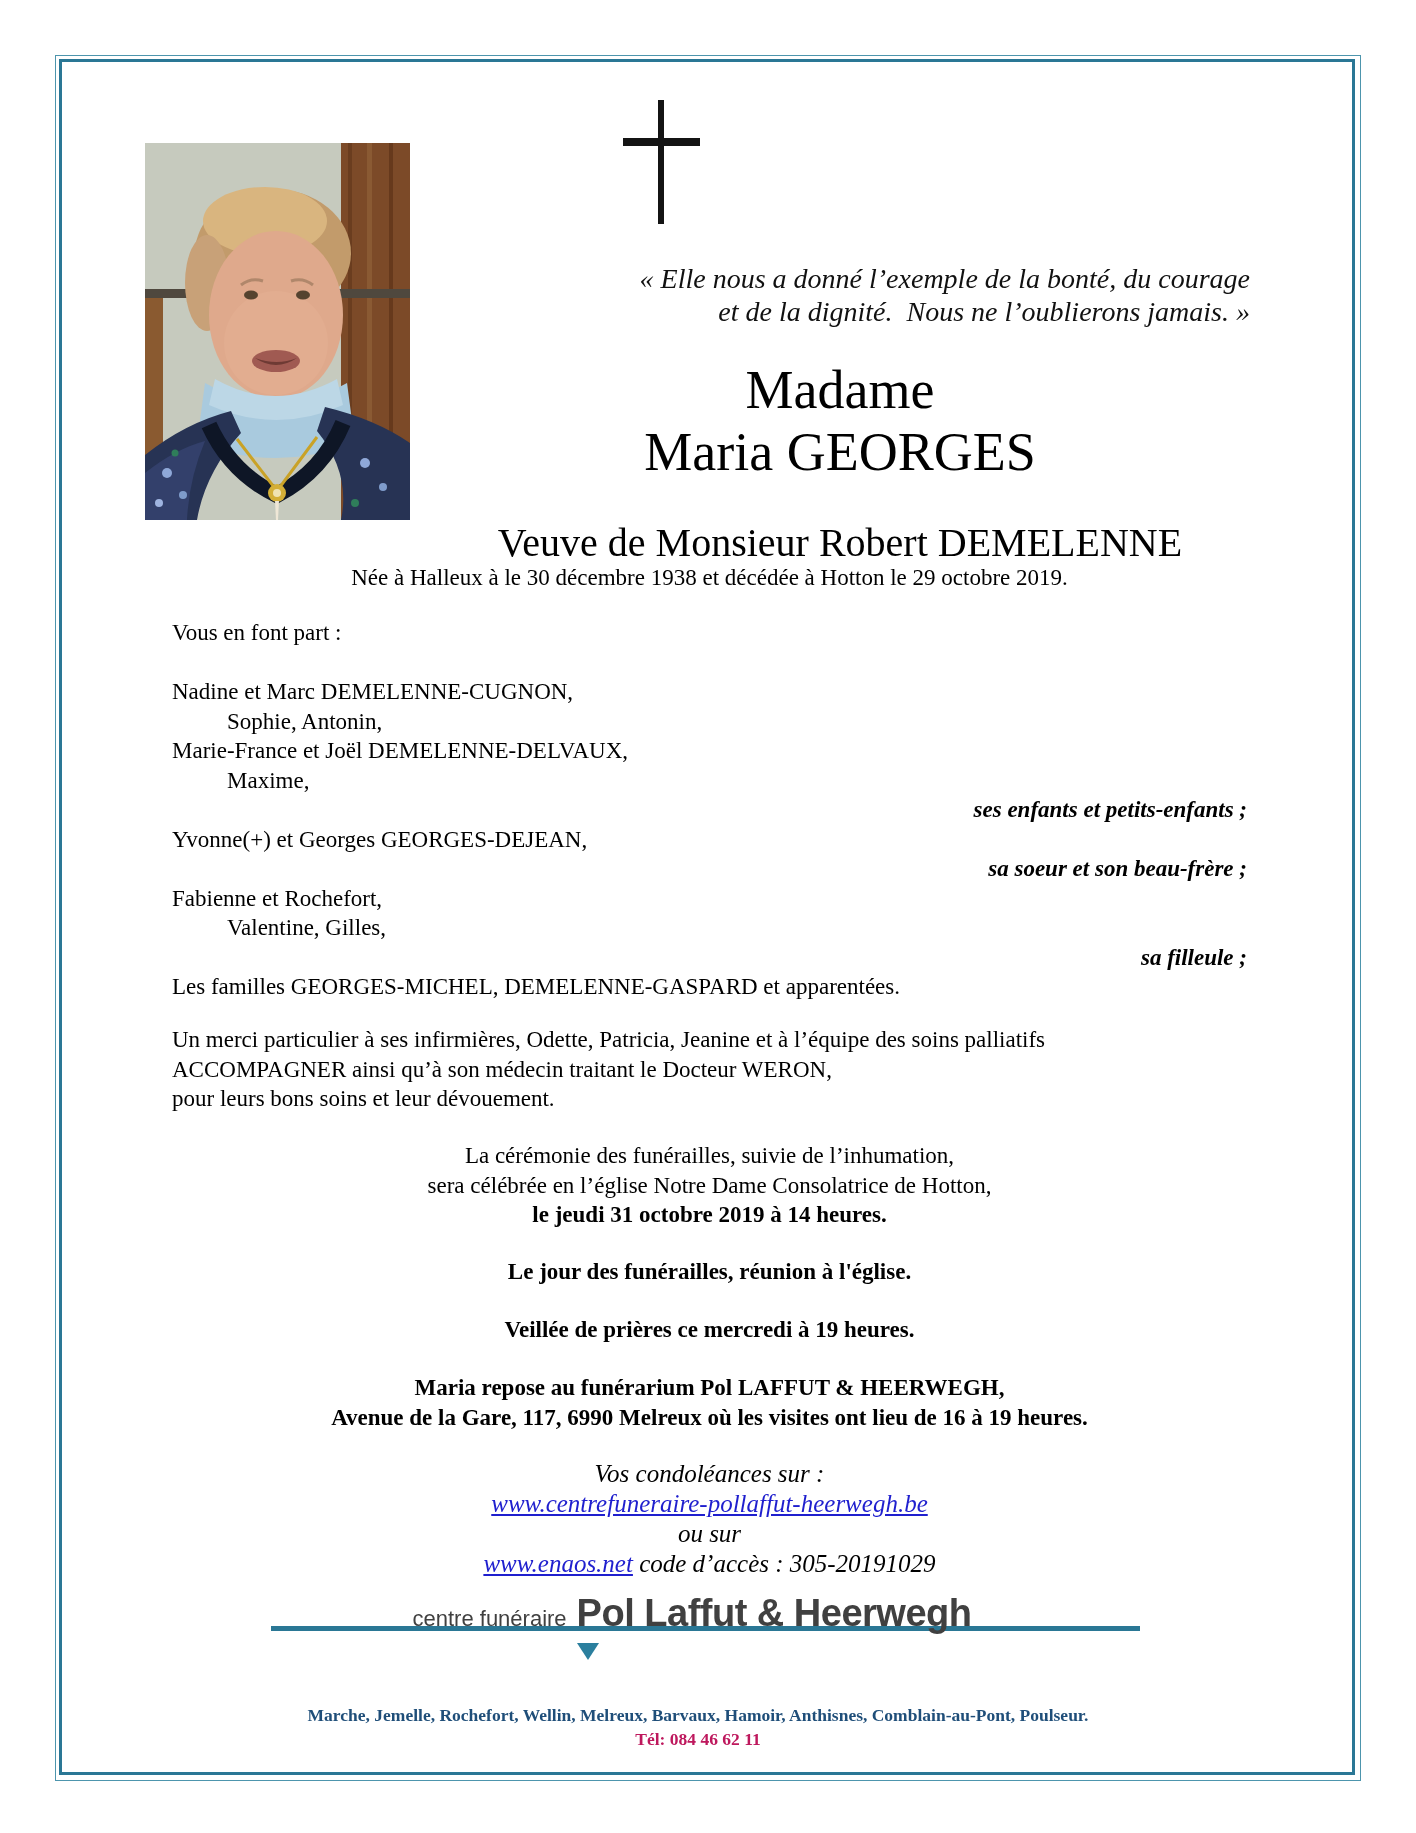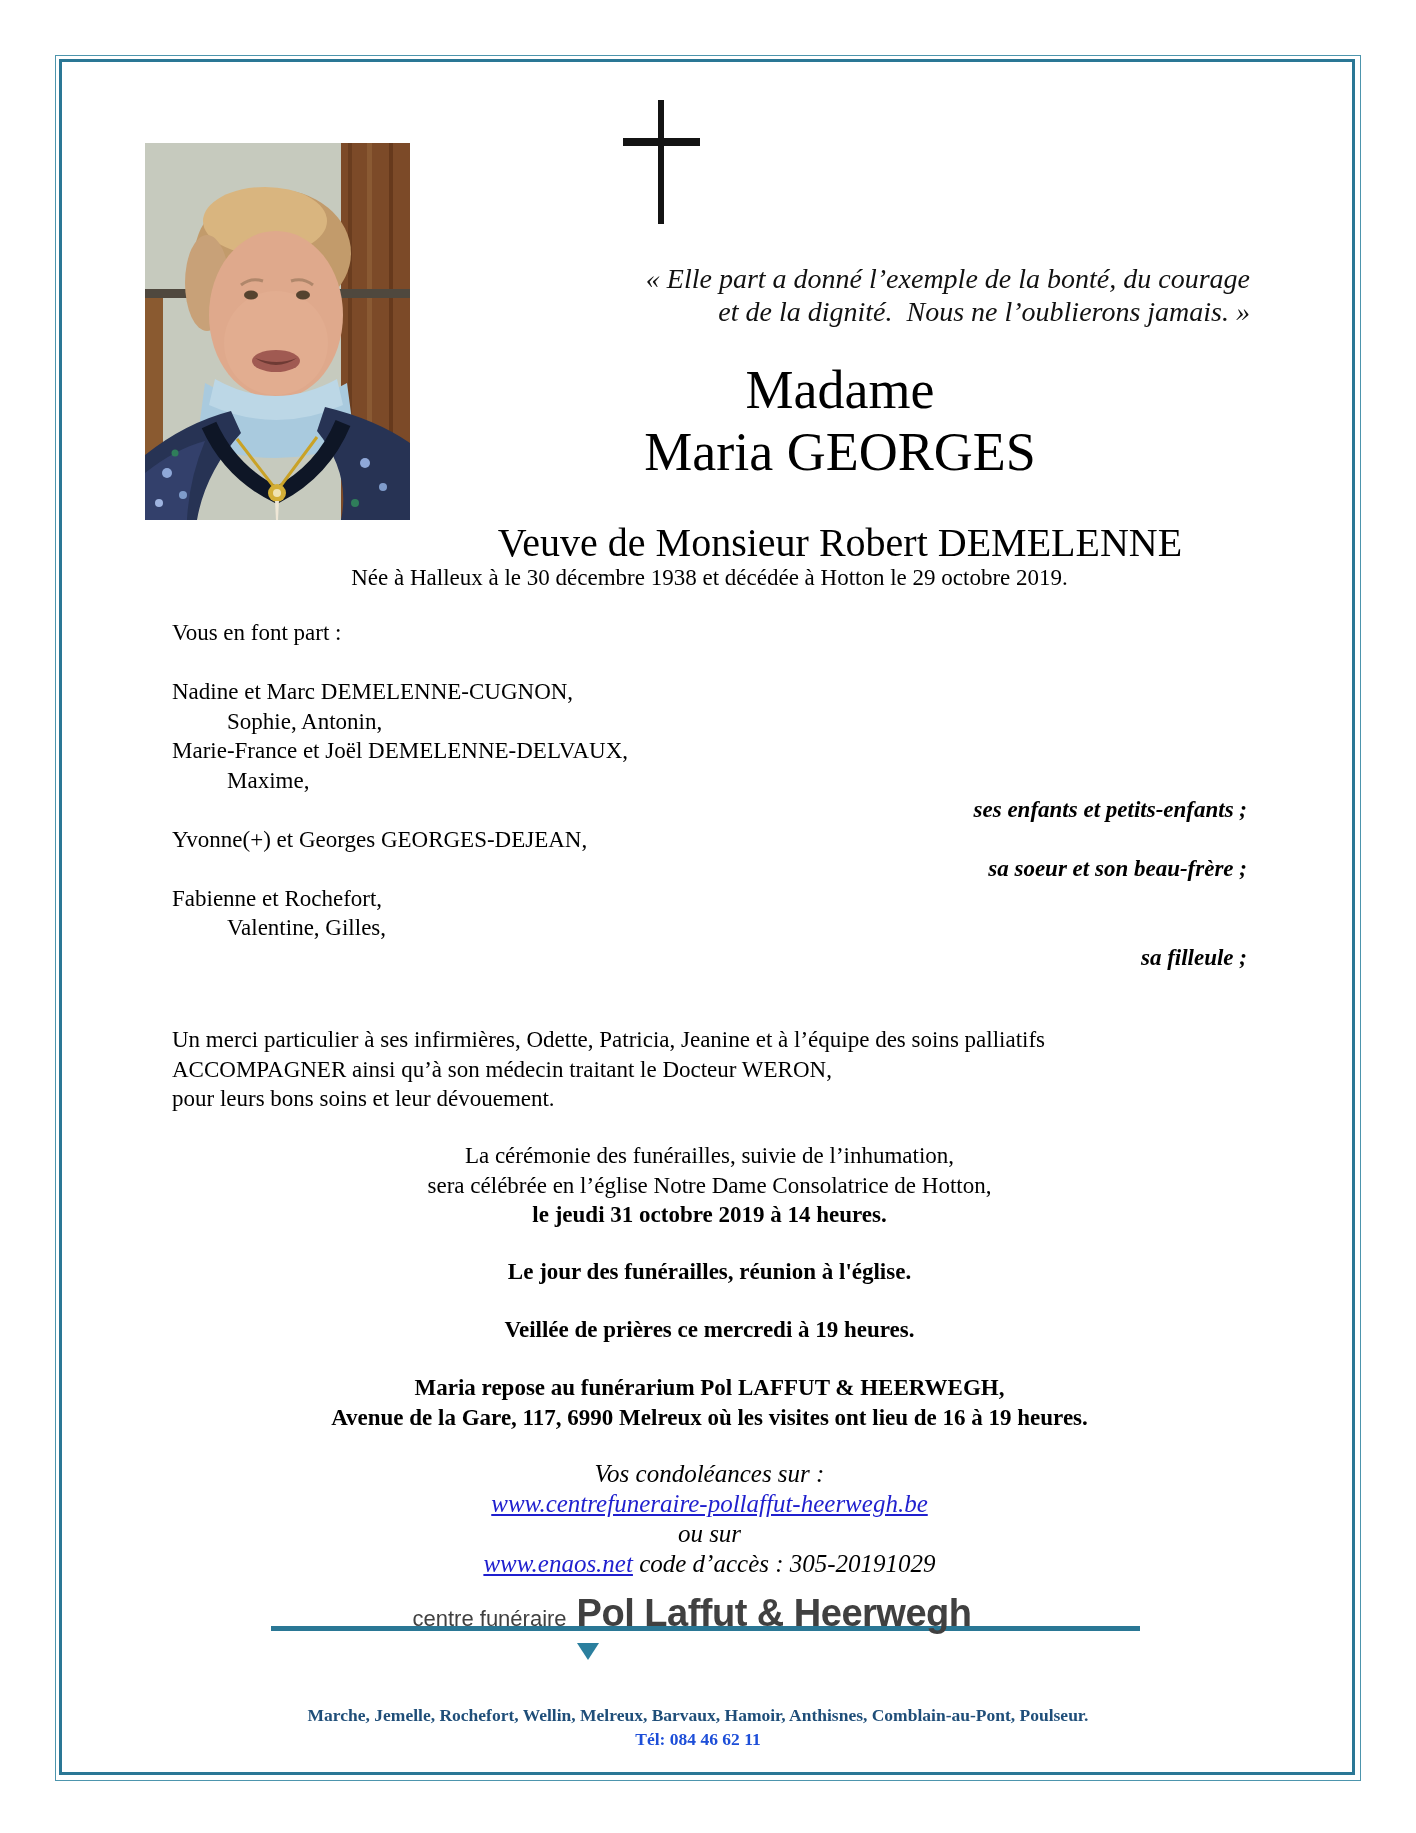--- a/index.html
+++ b/index.html
@@ -36,21 +36,21 @@
   #brand-triangle{left:577px;top:1643px;width:0;height:0;
     border-left:11px solid transparent;border-right:11px solid transparent;
     border-top:17px solid #2b7f9e;}
   #brand-row{left:172px;top:1592px;width:1040px;text-align:center;
     font-family:"Liberation Sans","DejaVu Sans",sans-serif;color:#404040;}
   #brand-small{font-size:22px;margin-right:10px;}
   #brand-large{font-size:38px;font-weight:bold;letter-spacing:-0.5px;}
   #footer-cities{left:172px;top:1705px;width:1052px;text-align:center;
     font-weight:bold;font-size:17.5px;color:#1f4e79;}
   #footer-phone{left:172px;top:1729px;width:1052px;text-align:center;
-    font-weight:bold;font-size:17.5px;color:#1d4ed8;}
+    font-weight:bold;font-size:17.5px;color:#be185d;}
 </style>
 </head>
 <body>
 
 <div id="page">
 
   <div class="abs" id="frame-outer">
     <div class="abs" id="frame-inner"></div>
   </div>
 
@@ -93,21 +93,21 @@
       <path d="M130 358 l4 0 l-1 19 l-2 0 Z" fill="#efe7d6"></path>
     </svg>
   </div>
 
   <div>
     <div class="abs cross-bar" style="left:658px;top:100px;width:6px;height:124px;"></div>
     <div class="abs cross-bar" style="left:623px;top:138px;width:77px;height:8px;"></div>
   </div>
 
   <div class="abs" id="quote">
-    <div>« Elle part a donné l’exemple de la bonté, du courage</div>
+    <div>« Elle nous a donné l’exemple de la bonté, du courage</div>
     <div>et de la dignité.&nbsp;  Nous ne l’oublierons jamais. »</div>
   </div>
 
   <div class="abs title-center" id="salutation" style="top:362px;">Madame</div>
   <div class="abs title-center" id="deceased-name" style="top:424px;">Maria GEORGES</div>
   <div class="abs title-center" id="widow-line" style="top:485px;margin-top:37px;">Veuve de Monsieur Robert DEMELENNE</div>
 
   <div class="abs col centered" style="top:563px;">Née à Halleux à le 30 décembre 1938 et décédée à Hotton le 29 octobre 2019.</div>
 
   <div class="abs col" style="top:618px;">Vous en font part :</div>
@@ -116,20 +116,21 @@
     <div>Nadine et Marc DEMELENNE-CUGNON,</div>
     <div class="indent">Sophie, Antonin,</div>
     <div>Marie-France et Joël DEMELENNE-DELVAUX,</div>
     <div class="indent">Maxime,</div>
     <div class="kin">ses enfants et petits-enfants ;</div>
     <div>Yvonne(+) et Georges GEORGES-DEJEAN,</div>
     <div class="kin">sa soeur et son beau-frère ;</div>
     <div>Fabienne et Rochefort,</div>
     <div class="indent">Valentine, Gilles,</div>
     <div class="kin">sa filleule ;</div>
+    <div>Les familles GEORGES-MICHEL, DEMELENNE-GASPARD et apparentées.</div>
   </div>
 
   <div class="abs col" style="top:1025px;">
     <div>Un merci particulier à ses infirmières, Odette, Patricia, Jeanine et à l’équipe des soins palliatifs</div>
     <div>ACCOMPAGNER ainsi qu’à son médecin traitant le Docteur WERON,</div>
     <div>pour leurs bons soins et leur dévouement.</div>
   </div>
 
   <div class="abs col centered" style="top:1141px;">
     <div>La cérémonie des funérailles, suivie de l’inhumation,</div>

